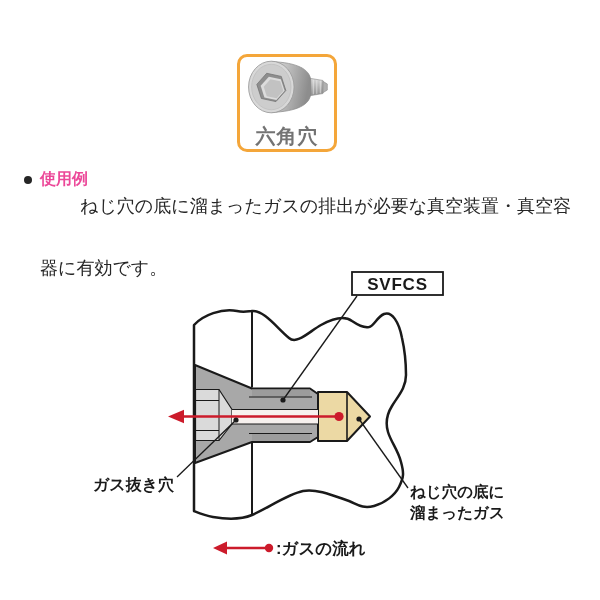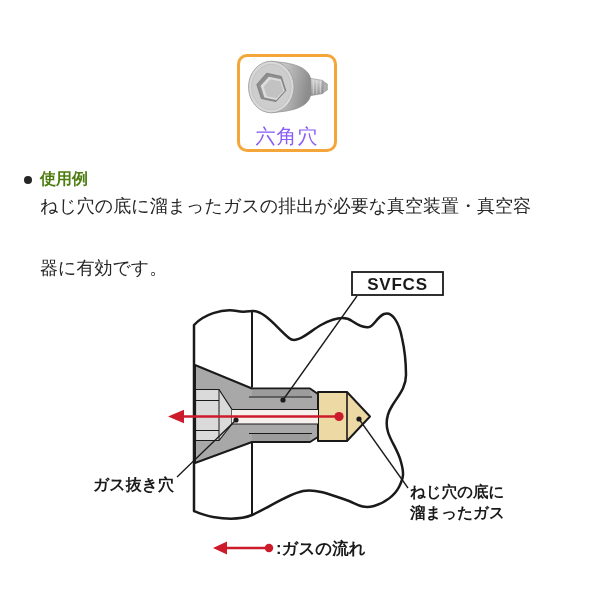--- a/index.html
+++ b/index.html
@@ -8,30 +8,30 @@
   .diagram-svg{position:absolute;left:0;top:0;width:600px;height:600px;}
   .diagram-svg text{font-family:"Liberation Sans","DejaVu Sans",sans-serif;fill:#1a1a1a;}
   .t-part{font-size:17px;font-weight:bold;letter-spacing:0.8px;}
   .t-label{font-size:16px;font-weight:600;}
   .t-label-sm{font-size:15.5px;font-weight:600;}
   .t-legend{font-size:16.5px;font-weight:600;}
   .photo-card{position:absolute;left:237px;top:54px;width:100px;height:98px;
         box-sizing:border-box;border:3px solid var(--accent-orange,#f4a63a);
         border-radius:10px;background:#fff;display:flex;flex-direction:column;
         align-items:center;justify-content:flex-start;padding-top:2px;}
-  .photo-caption{font-size:20px;font-weight:normal;color:#8b5cf6;line-height:1.3;
+  .photo-caption{font-size:20px;font-weight:bold;color:#737373;line-height:1.3;
         letter-spacing:1px;margin-top:8px;}
   .usage{position:absolute;left:0;top:0;width:600px;}
   .usage-heading{position:absolute;left:24px;top:169px;display:flex;align-items:center;
-        font-size:16px;font-weight:600;color:#4d7c0f;}
+        font-size:16px;font-weight:600;color:#ec4899;}
   .bullet{display:inline-block;width:8px;height:8px;border-radius:50%;
         background:#262626;margin-right:8px;}
   .usage-body{position:absolute;margin:0;left:40px;font-size:18px;font-weight:500;
         color:#262626;letter-spacing:0px;white-space:nowrap;}
-  .line1{top:194px;}
+  .line1{top:194px;margin-left:40px;}
   .line2{top:226px;margin-top:30px;}
 </style>
 </head>
 <body>
 
 <div class="page">
 
   <svg class="diagram-svg" viewBox="0 0 600 600">
 
     <path d="M 194 325

